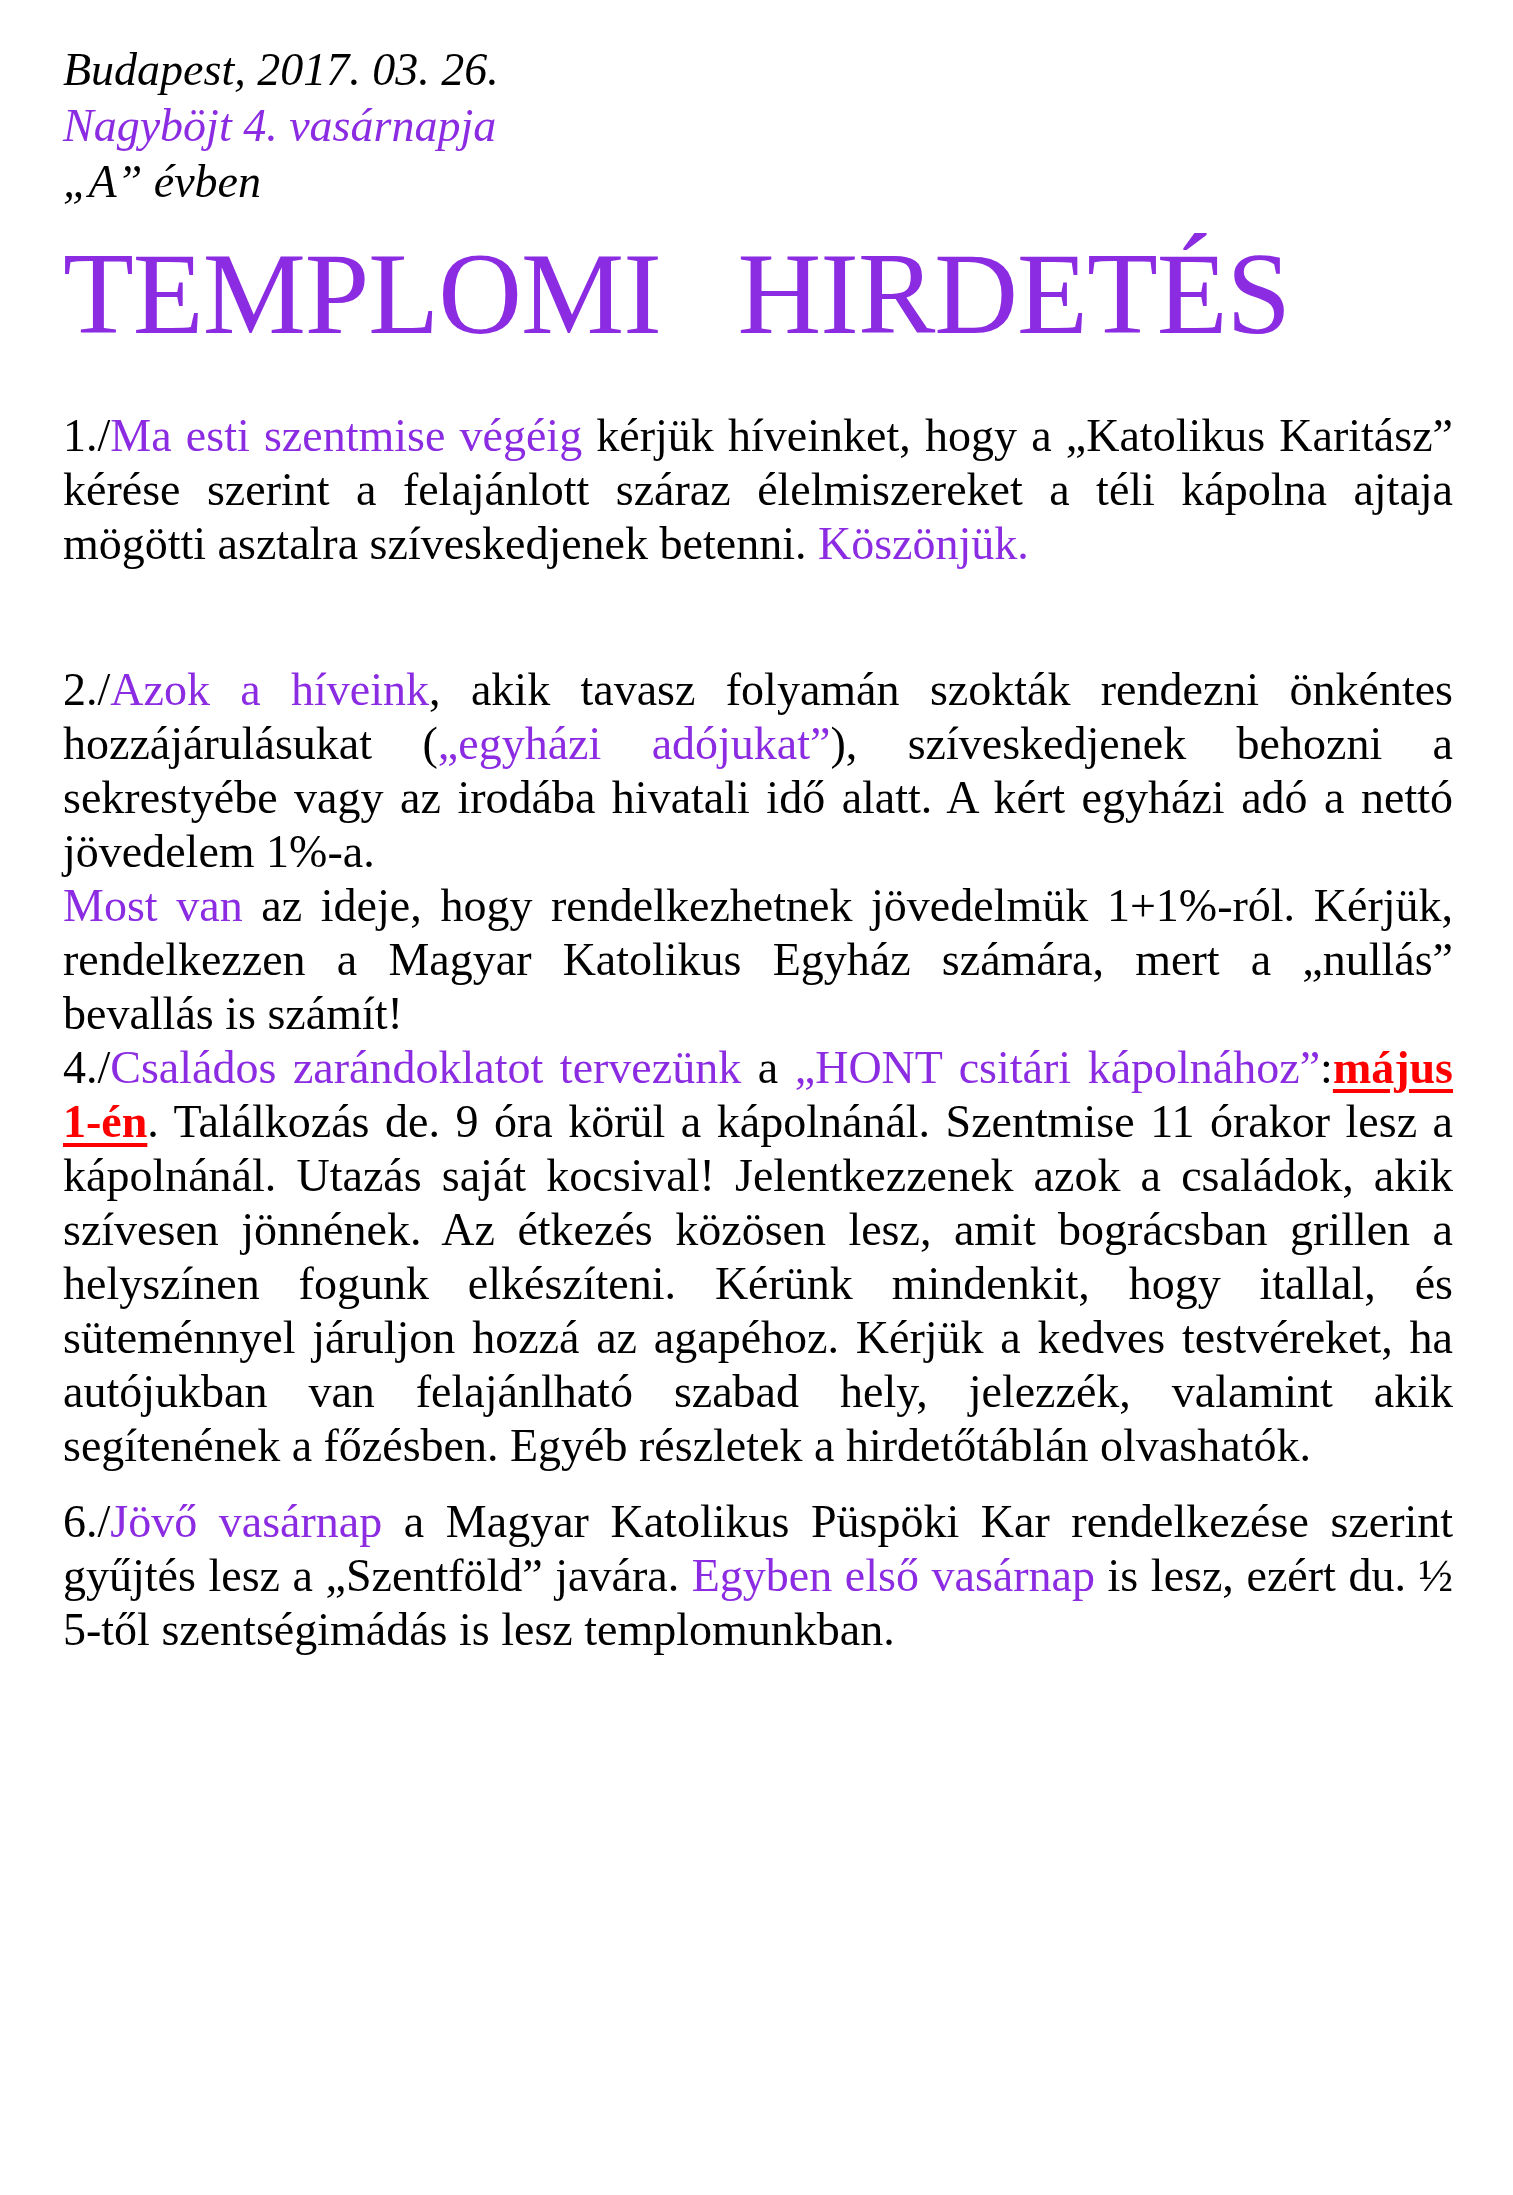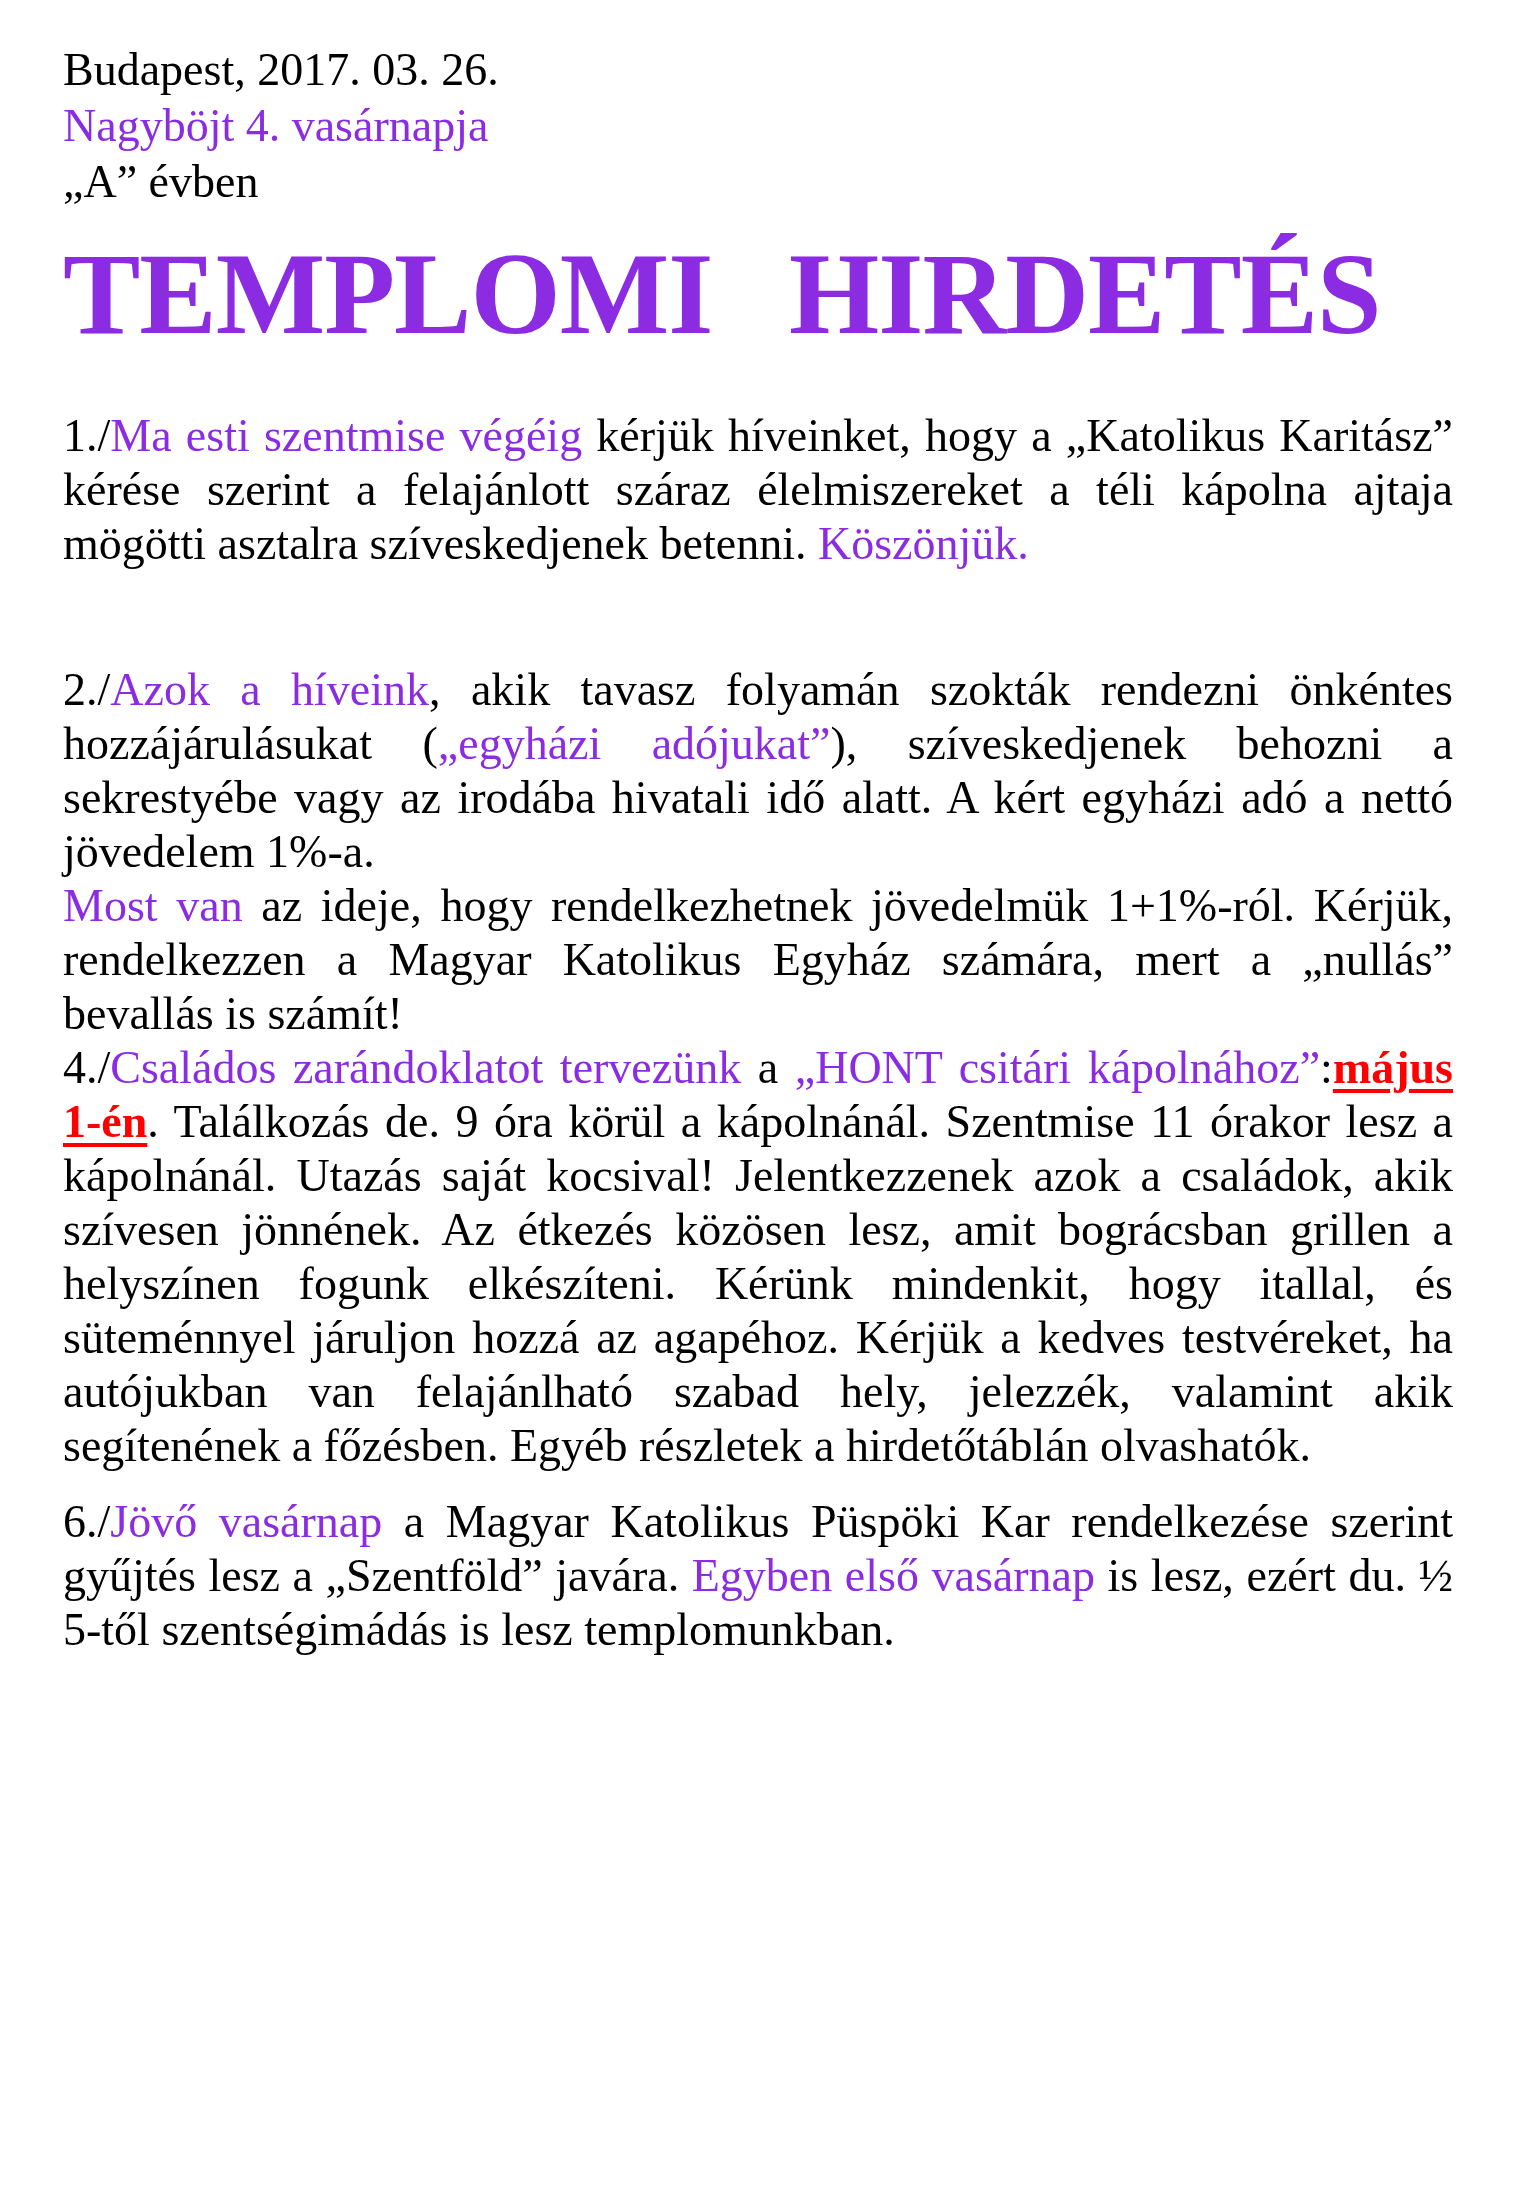--- a/index.html
+++ b/index.html
@@ -21,26 +21,27 @@
     padding: 42px 60px 0 63px;
     background: var(--paper);
     color: var(--black);
     font-family: "Liberation Serif", serif;
     overflow: hidden;
   }
   .hline {
     font-size: 46px;
     line-height: 56px;
     white-space: nowrap;
+    font-style: italic;
   }
   .purple { color: var(--purple); }
   .title {
     margin: 24px 0 54px 0;
     font-family: "Liberation Serif", serif;
-    font-weight: bold;
+    font-weight: normal;
     color: var(--purple);
     font-size: 116px;
     line-height: 1.04;
     letter-spacing: -1px;
     word-spacing: 0.42em;
     white-space: nowrap;
   }
   .bodytext p {
     margin: 0;
     font-size: 46px;

